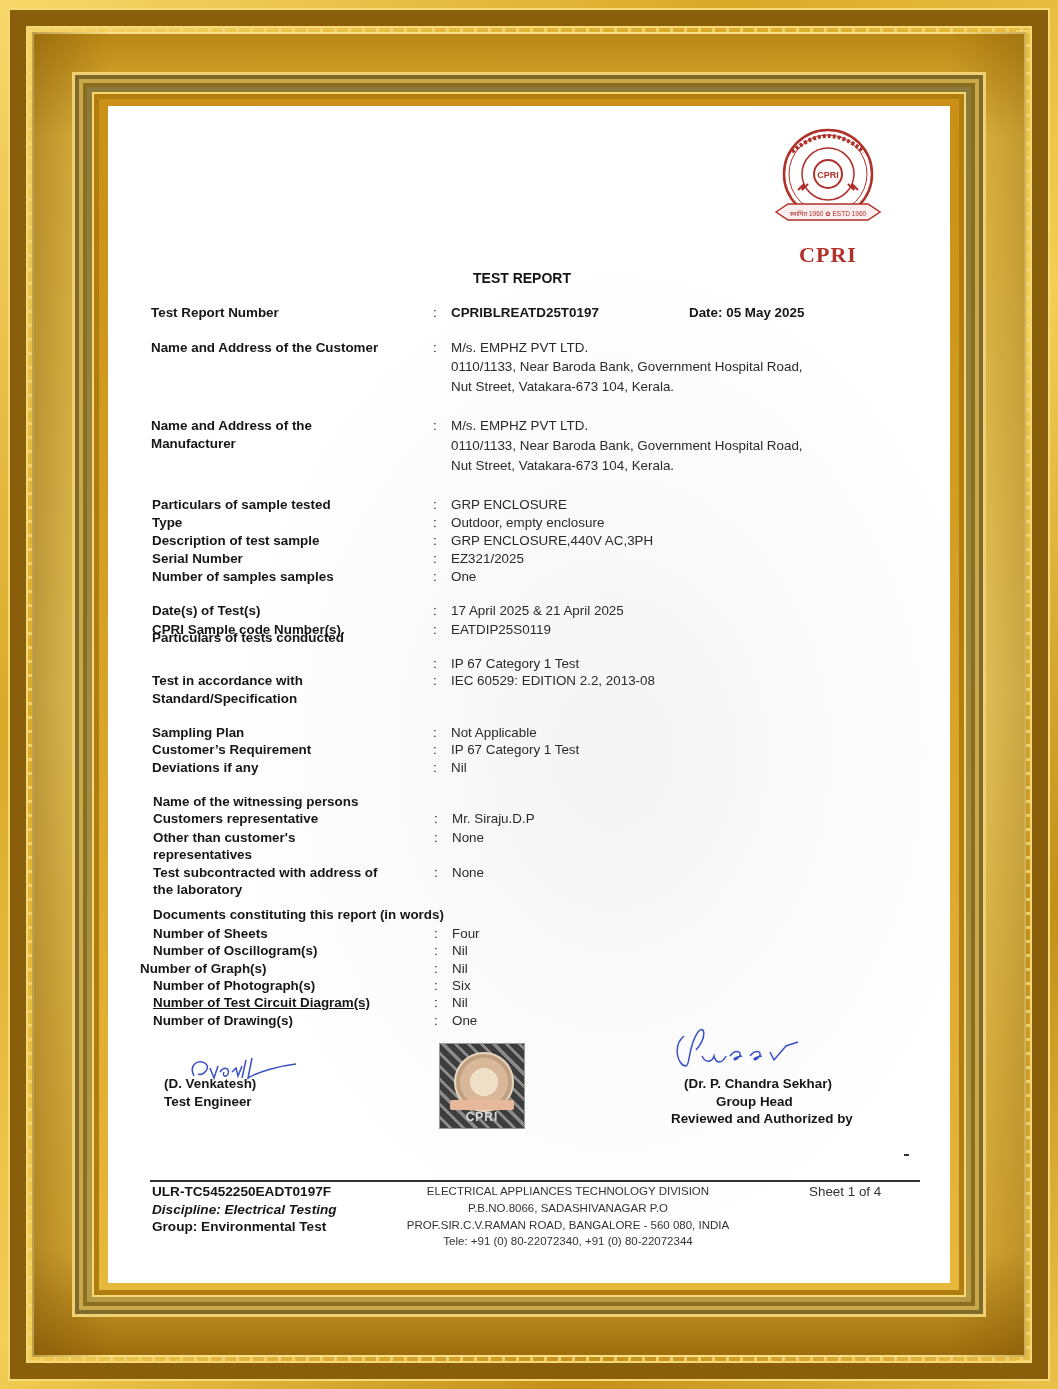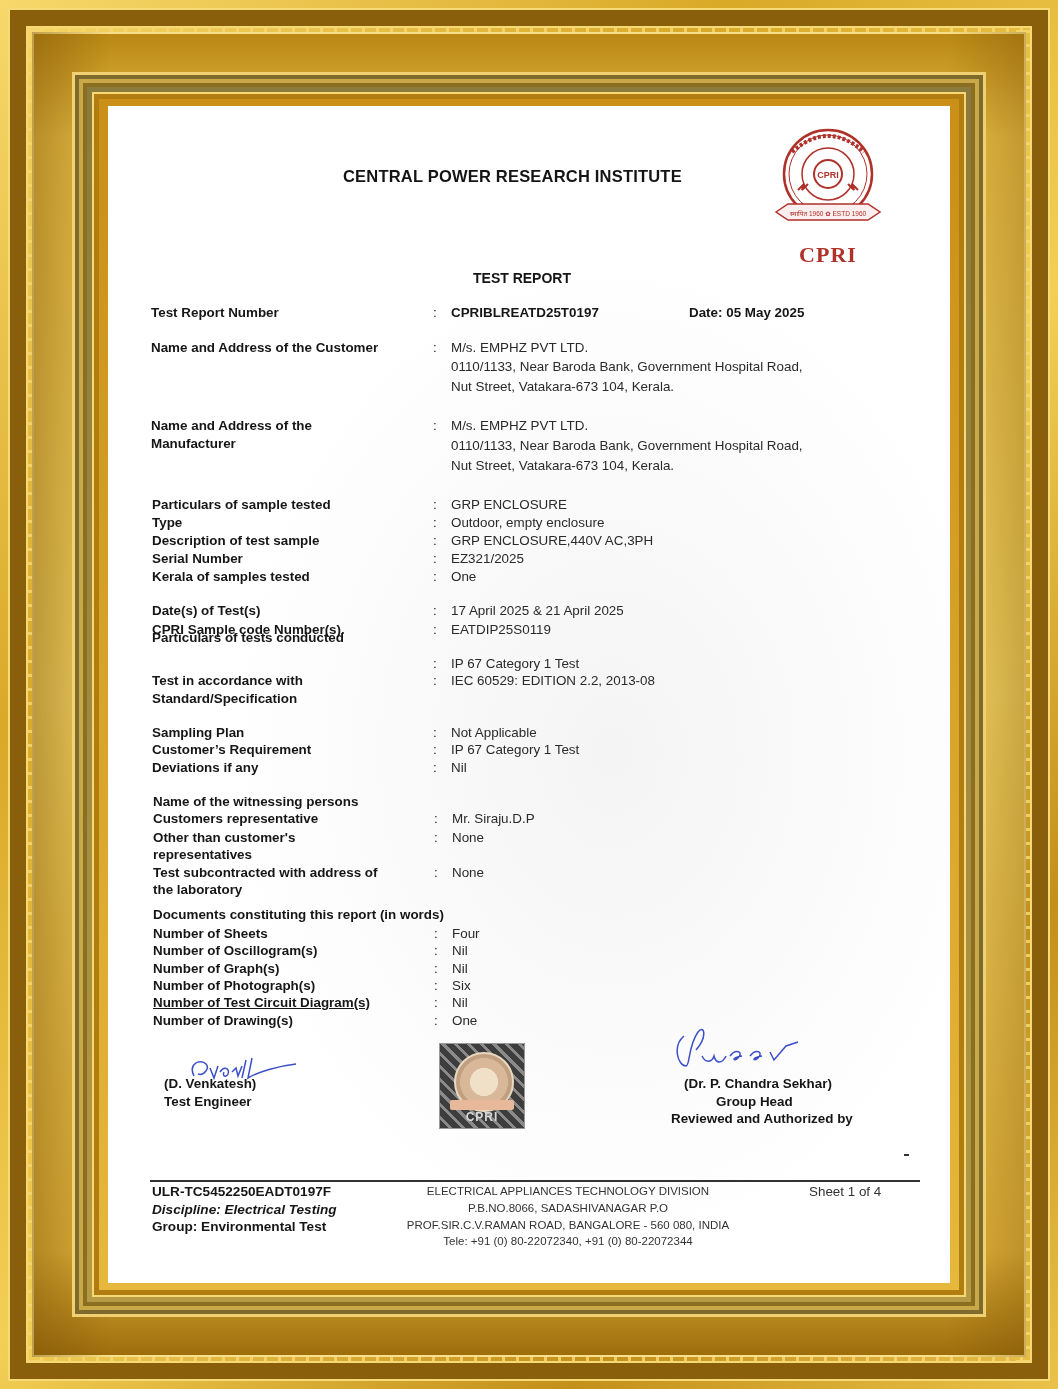--- a/index.html
+++ b/index.html
@@ -90,21 +90,20 @@
 <body>
 
 <div class="frame-outer"></div>
 <div class="frame-ornament"></div>
 <div class="frame-bevel"></div>
 <div class="frame-inner-lip"></div>
 <div class="frame-inner-lip2"></div>
 
 <div class="paper">
 
-  <div class="abs institute-title">CENTRAL POWER RESEARCH INSTITUTE</div>
 
   <div class="abs logo">
     <svg width="116" height="118" viewBox="0 0 116 118">
       <circle cx="58" cy="50" r="44" fill="none" stroke="#b0302a" stroke-width="2.5"></circle>
       <circle cx="58" cy="50" r="39" fill="none" stroke="#b0302a" stroke-width="1"></circle>
       <circle cx="58" cy="50" r="26" fill="none" stroke="#b0302a" stroke-width="1.5"></circle>
       <circle cx="58" cy="50" r="14" fill="none" stroke="#b0302a" stroke-width="2"></circle>
       <text x="58" y="54" text-anchor="middle" font-size="9" font-weight="bold" fill="#b0302a" font-family="Liberation Sans, sans-serif">CPRI</text>
       <path d="M22 28 Q58 -4 94 28" fill="none" stroke="#b0302a" stroke-width="4" stroke-dasharray="3 2"></path>
       <path d="M28 66 l6 -6 l-2 6 l6 -6" fill="none" stroke="#b0302a" stroke-width="2"></path>
@@ -144,21 +143,21 @@
   <div class="abs val" style="left:343px; top:409px;">Outdoor, empty enclosure</div>
 
   <div class="abs lbl" style="left:44px; top:427px;">Description of test sample</div>
   <div class="abs colon" style="left:325px; top:427px;">:</div>
   <div class="abs val" style="left:343px; top:427px;">GRP ENCLOSURE,440V AC,3PH</div>
 
   <div class="abs lbl" style="left:44px; top:445px;">Serial Number</div>
   <div class="abs colon" style="left:325px; top:445px;">:</div>
   <div class="abs val" style="left:343px; top:445px;">EZ321/2025</div>
 
-  <div class="abs lbl" style="left:44px; top:463px;">Kerala of samples tested</div>
+  <div class="abs lbl" style="left:44px; top:463px;">Number of samples samples</div>
   <div class="abs colon" style="left:325px; top:463px;">:</div>
   <div class="abs val" style="left:343px; top:463px;">One</div>
 
   <div class="abs lbl" style="left:44px; top:497px;">Date(s) of Test(s)</div>
   <div class="abs colon" style="left:325px; top:497px;">:</div>
   <div class="abs val" style="left:343px; top:497px;">17 April 2025 &amp; 21 April 2025</div>
 
   <div class="abs lbl" style="left:44px; top:516px;">CPRI Sample code Number(s).</div>
   <div class="abs colon" style="left:325px; top:516px;">:</div>
   <div class="abs val" style="left:343px; top:516px;">EATDIP25S0119</div>
@@ -202,21 +201,21 @@
   <div class="abs lbl" style="left:45px; top:801px;">Documents constituting this report (in words)</div>
 
   <div class="abs lbl" style="left:45px; top:820px;">Number of Sheets</div>
   <div class="abs colon" style="left:326px; top:820px;">:</div>
   <div class="abs val" style="left:344px; top:820px;">Four</div>
 
   <div class="abs lbl" style="left:45px; top:837px;">Number of Oscillogram(s)</div>
   <div class="abs colon" style="left:326px; top:837px;">:</div>
   <div class="abs val" style="left:344px; top:837px;">Nil</div>
 
-  <div class="abs lbl" style="left:45px; top:855px;">Number of Graph(s)</div>
+  <div class="abs lbl" style="left:32px; top:855px;">Number of Graph(s)</div>
   <div class="abs colon" style="left:326px; top:855px;">:</div>
   <div class="abs val" style="left:344px; top:855px;">Nil</div>
 
   <div class="abs lbl" style="left:45px; top:872px;">Number of Photograph(s)</div>
   <div class="abs colon" style="left:326px; top:872px;">:</div>
   <div class="abs val" style="left:344px; top:872px;">Six</div>
 
   <div class="abs lbl" style="left:45px; top:889px;text-decoration:underline;">Number of Test Circuit Diagram(s)</div>
   <div class="abs colon" style="left:326px; top:889px;">:</div>
   <div class="abs val" style="left:344px; top:889px;">Nil</div>

